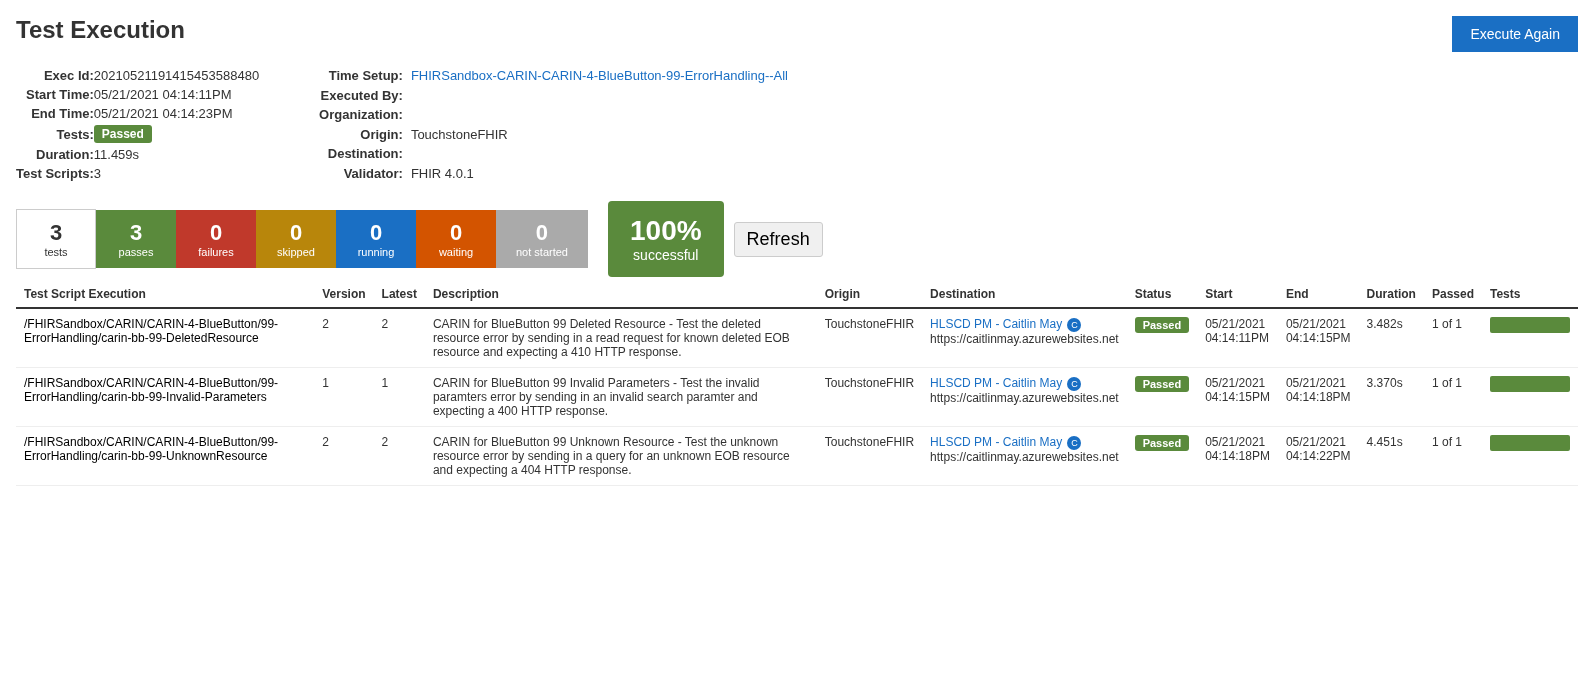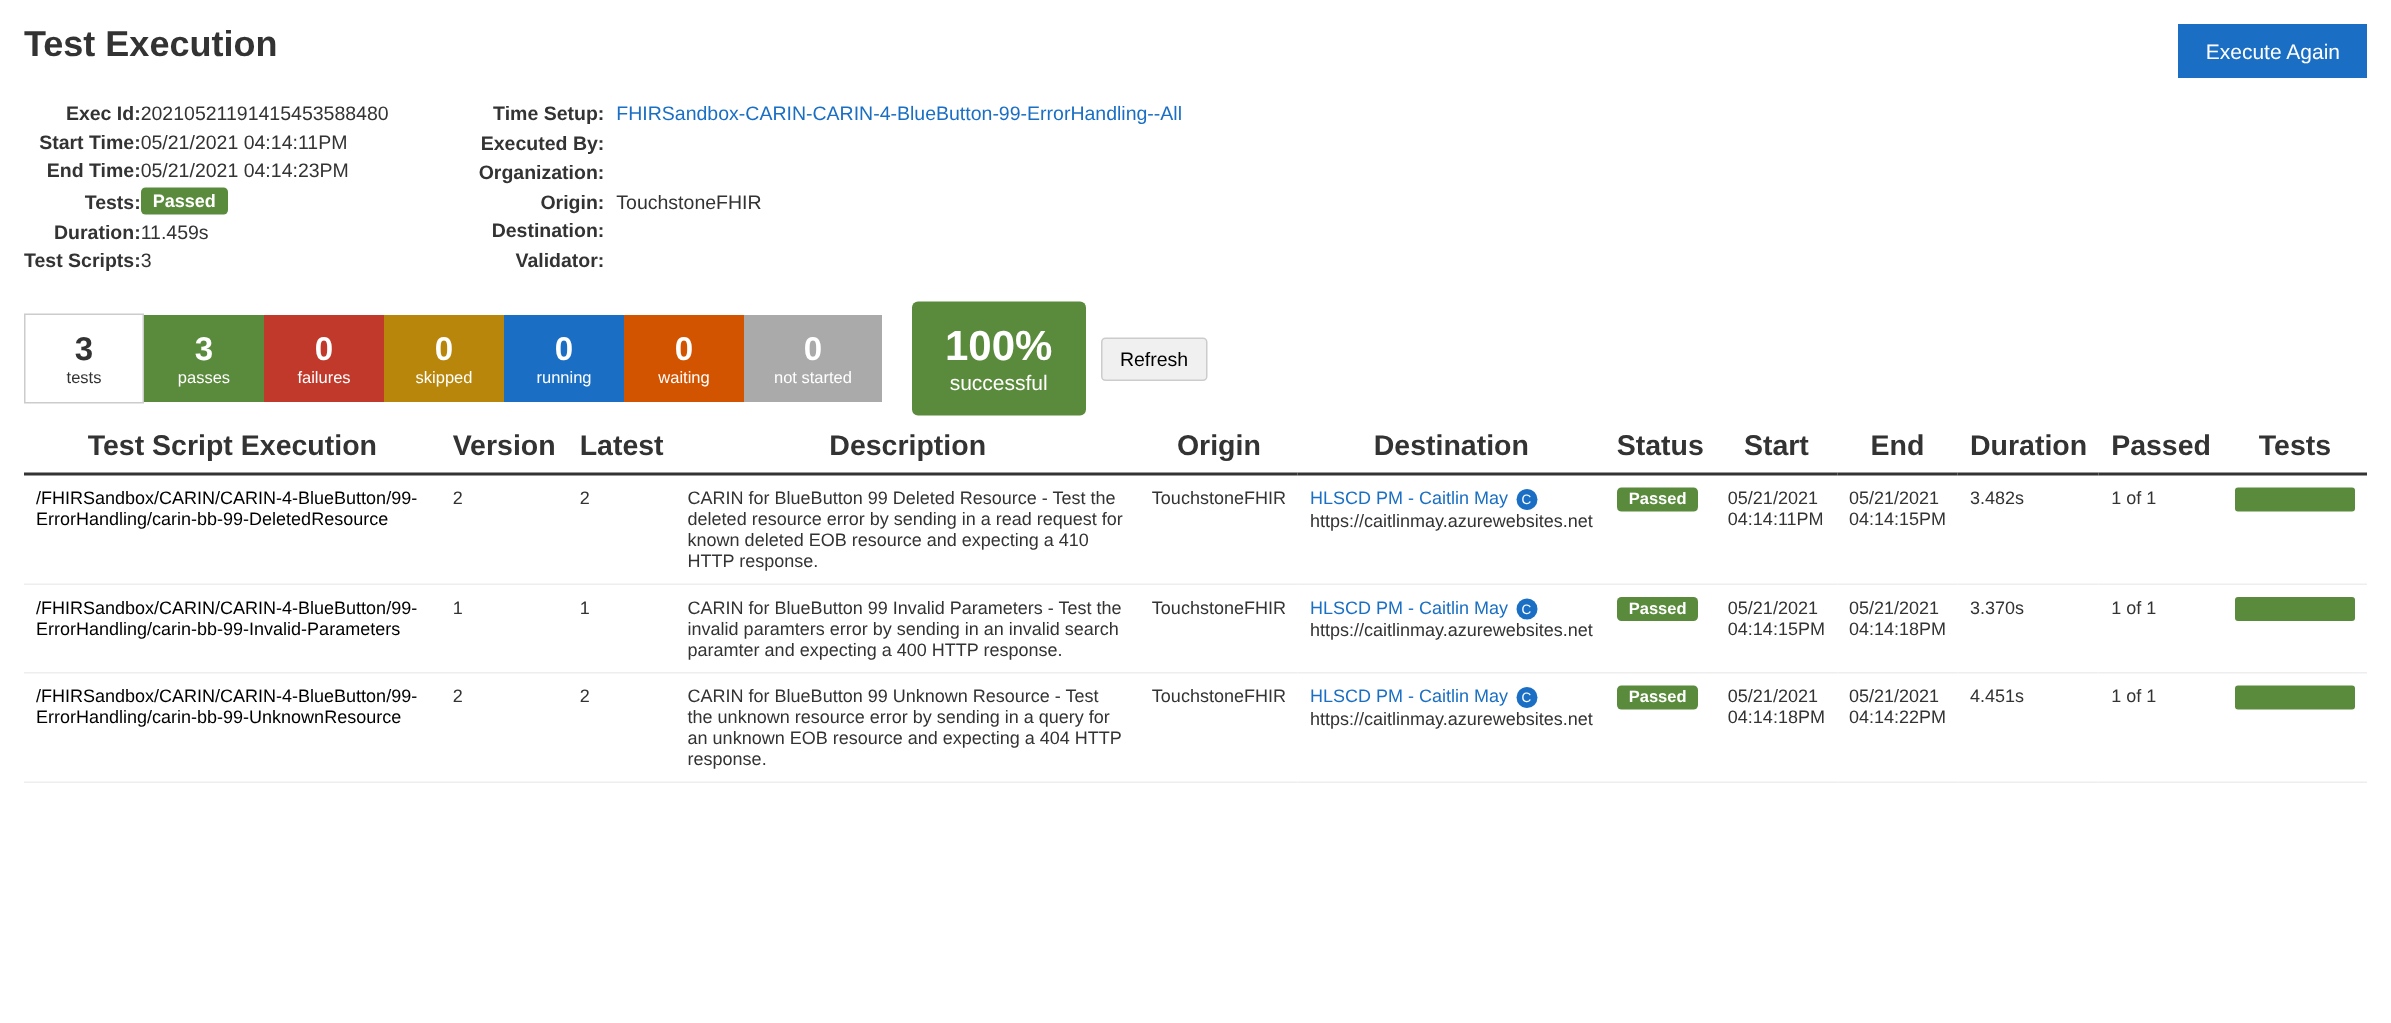--- a/index.html
+++ b/index.html
@@ -24,27 +24,27 @@
     .stat-box.running { background: #1a6fc4; color: #fff; }
     .stat-box.waiting { background: #d35400; color: #fff; }
     .stat-box.not-started { background: #aaa; color: #fff; }
     .stat-number { font-size: 22px; font-weight: bold; }
     .stat-label { font-size: 11px; }
 
     .success-box { background: #5a8a3c; color: #fff; padding: 14px 22px; margin-left: 20px; display: flex; flex-direction: column; align-items: center; justify-content: center; border-radius: 4px; }
     .success-percent { font-size: 28px; font-weight: bold; }
     .success-label { font-size: 14px; }
 
-    .refresh-btn { background: #f0f0f0; border: 1px solid #ccc; padding: 6px 12px; cursor: pointer; border-radius: 3px; font-size: 13px; margin-left: 10px; align-self: center; }
+    .refresh-btn { background: #f0f0f0; border: 1px solid #ccc; padding: 6px 12px; cursor: pointer; border-radius: 3px; font-size: 18px; margin-left: 10px; align-self: center; }
 
     .stats-row { display: flex; align-items: center; }
 
     table { width: 100%; border-collapse: collapse; margin-top: 4px; }
     thead tr { border-bottom: 2px solid #333; }
-    th { text-align: center; padding: 6px 8px; font-weight: bold; font-size: 19px; white-space: nowrap; }
+    th { text-align: left; padding: 6px 8px; font-weight: bold; font-size: 12px; white-space: nowrap; }
     td { padding: 8px; vertical-align: top; font-size: 12px; border-bottom: 1px solid #eee; }
     .td-link { color: #000000; text-decoration: none; display: block; }
     .passed-badge { background: #5a8a3c; color: #fff; padding: 2px 8px; border-radius: 3px; font-size: 11px; font-weight: bold; display: inline-block; white-space: nowrap; }
     .dest-link { color: #1a6fc4; text-decoration: none; }
     .dest-c { display: inline-block; background: #1a6fc4; color: #fff; border-radius: 50%; width: 14px; height: 14px; font-size: 9px; text-align: center; line-height: 14px; margin-left: 2px; }
     .progress-bar { background: #5a8a3c; height: 16px; width: 80px; border-radius: 2px; display: inline-block; }
     .nowrap { white-space: nowrap; }
   </style>
 </head>
 <body>
@@ -89,20 +89,21 @@
     <span class="meta-label">Organization:</span>
     <span class="meta-value"></span>
 
     <span class="meta-label">Origin:</span>
     <span class="meta-value">TouchstoneFHIR</span>
 
     <span class="meta-label">Destination:</span>
     <span class="meta-value"></span>
 
     <span class="meta-label">Validator:</span>
+    <span class="meta-value">FHIR 4.0.1</span>
   </div>
 </div>
 
 <div class="stats-row">
   <div class="stat-box total">
     <span class="stat-number">3</span>
     <span class="stat-label">tests</span>
   </div>
   <div class="stat-box passes">
     <span class="stat-number">3</span>

